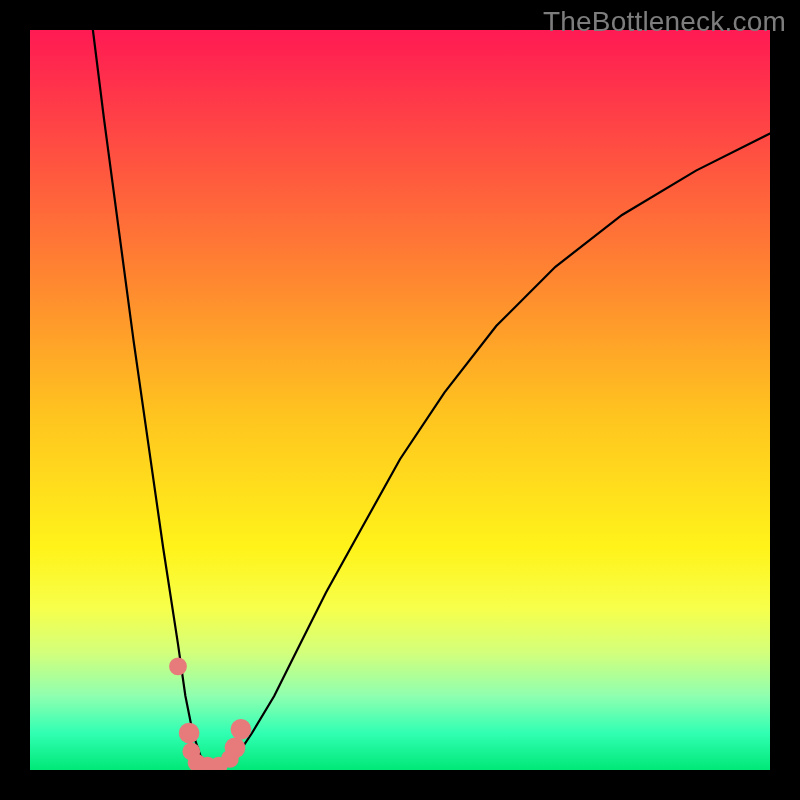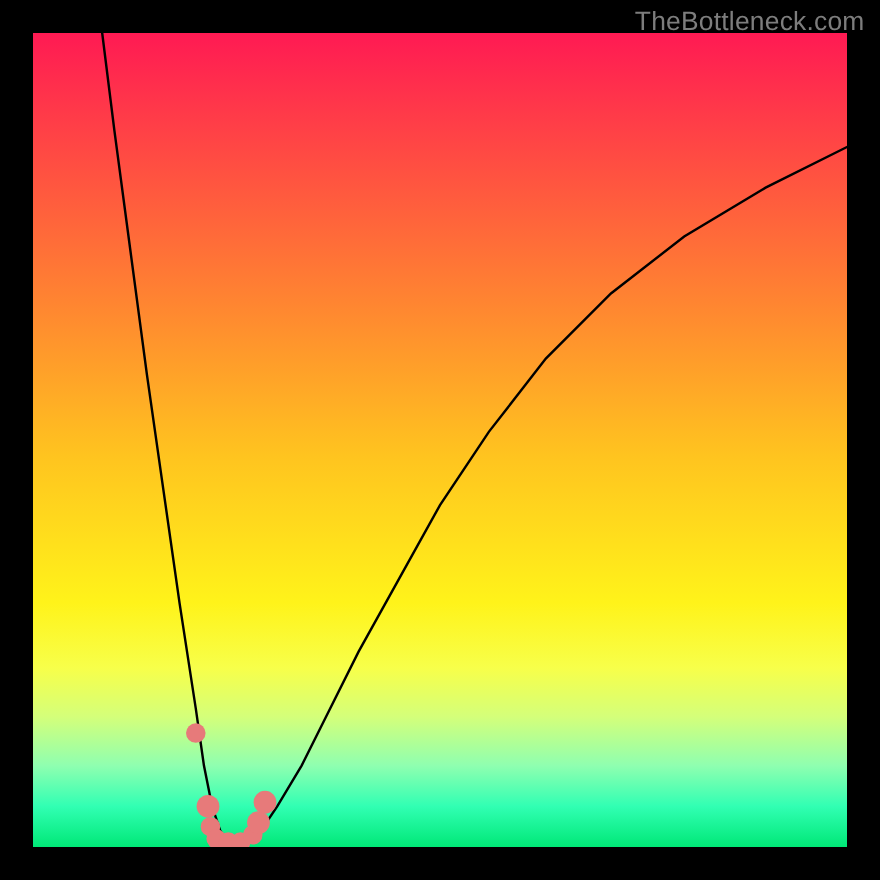--- a/index.html
+++ b/index.html
@@ -37,21 +37,21 @@
       #8fffb0 90%,
       #31ffb3 95%,
       #00e877 100%
     );
   }
   .watermark {
     position: absolute;
     top: 6px;
     right: 14px;
     color: #7d7d7d;
-    font-size: 24px;
+    font-size: 28px;
     letter-spacing: 0.2px;
     user-select: none;
     margin-left: 48px;
   }
   svg.curve {
     position: absolute;
     left: 0;
     top: 0;
     width: 740px;
     height: 740px;

